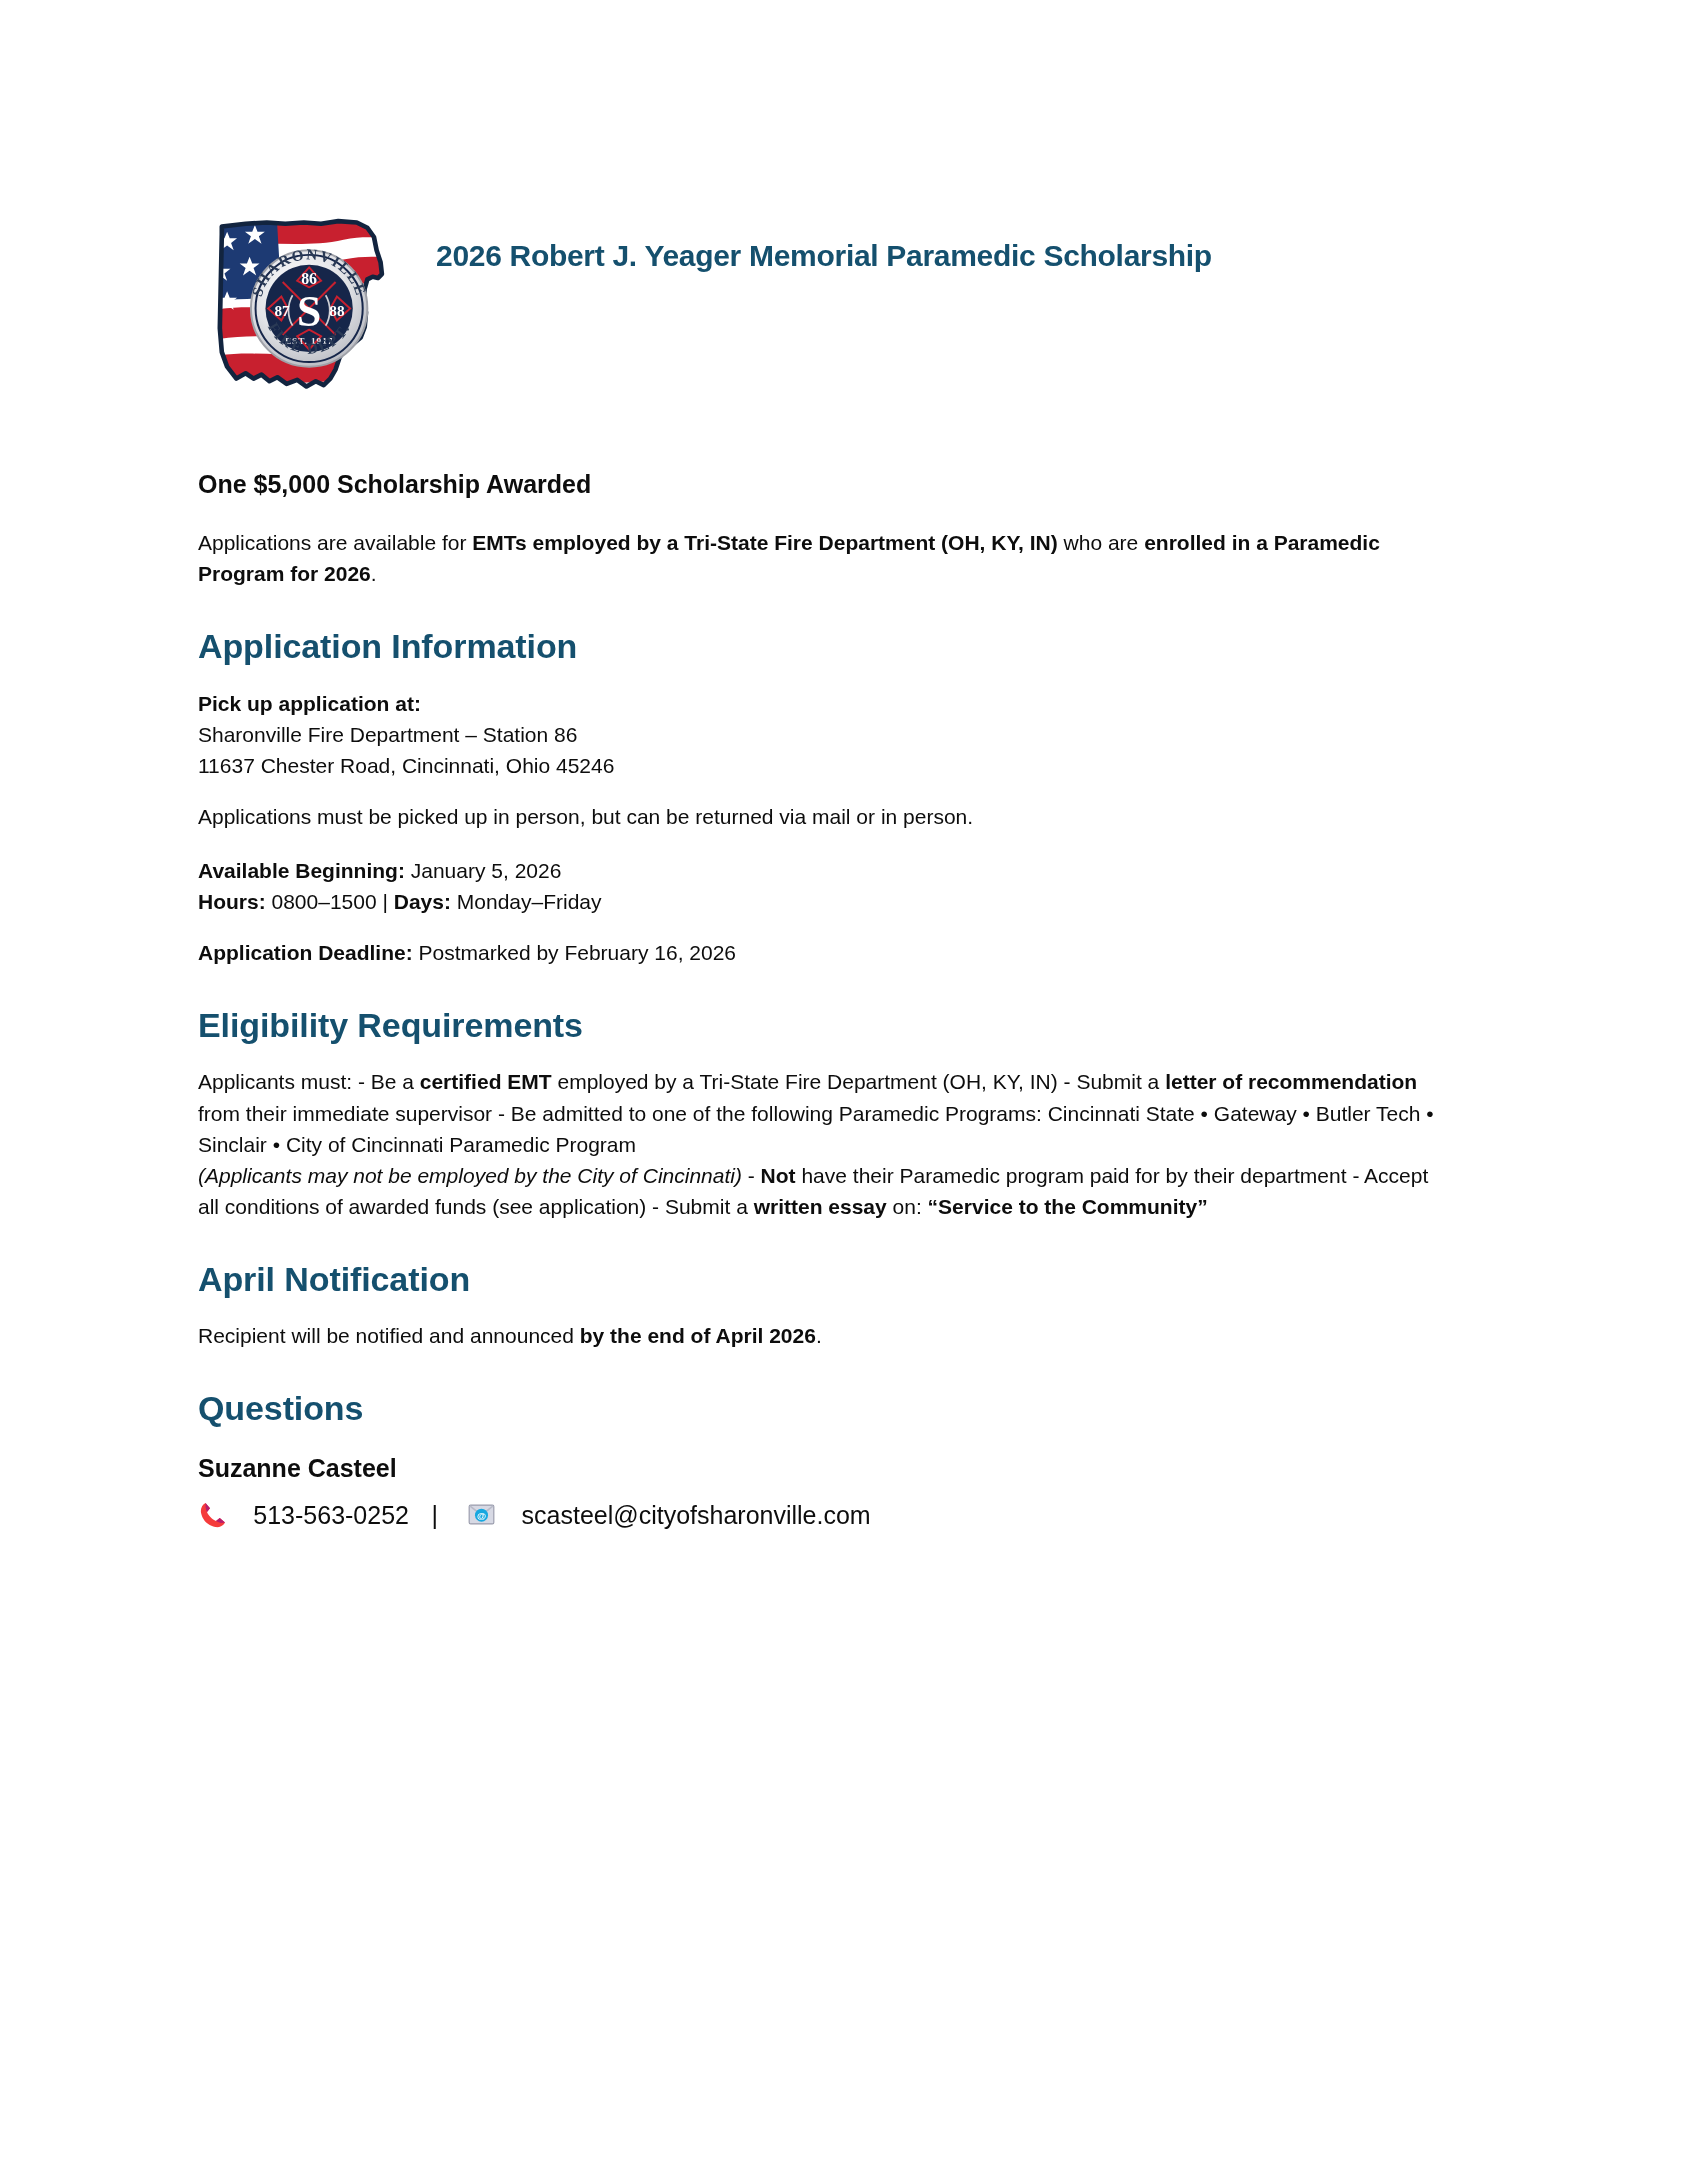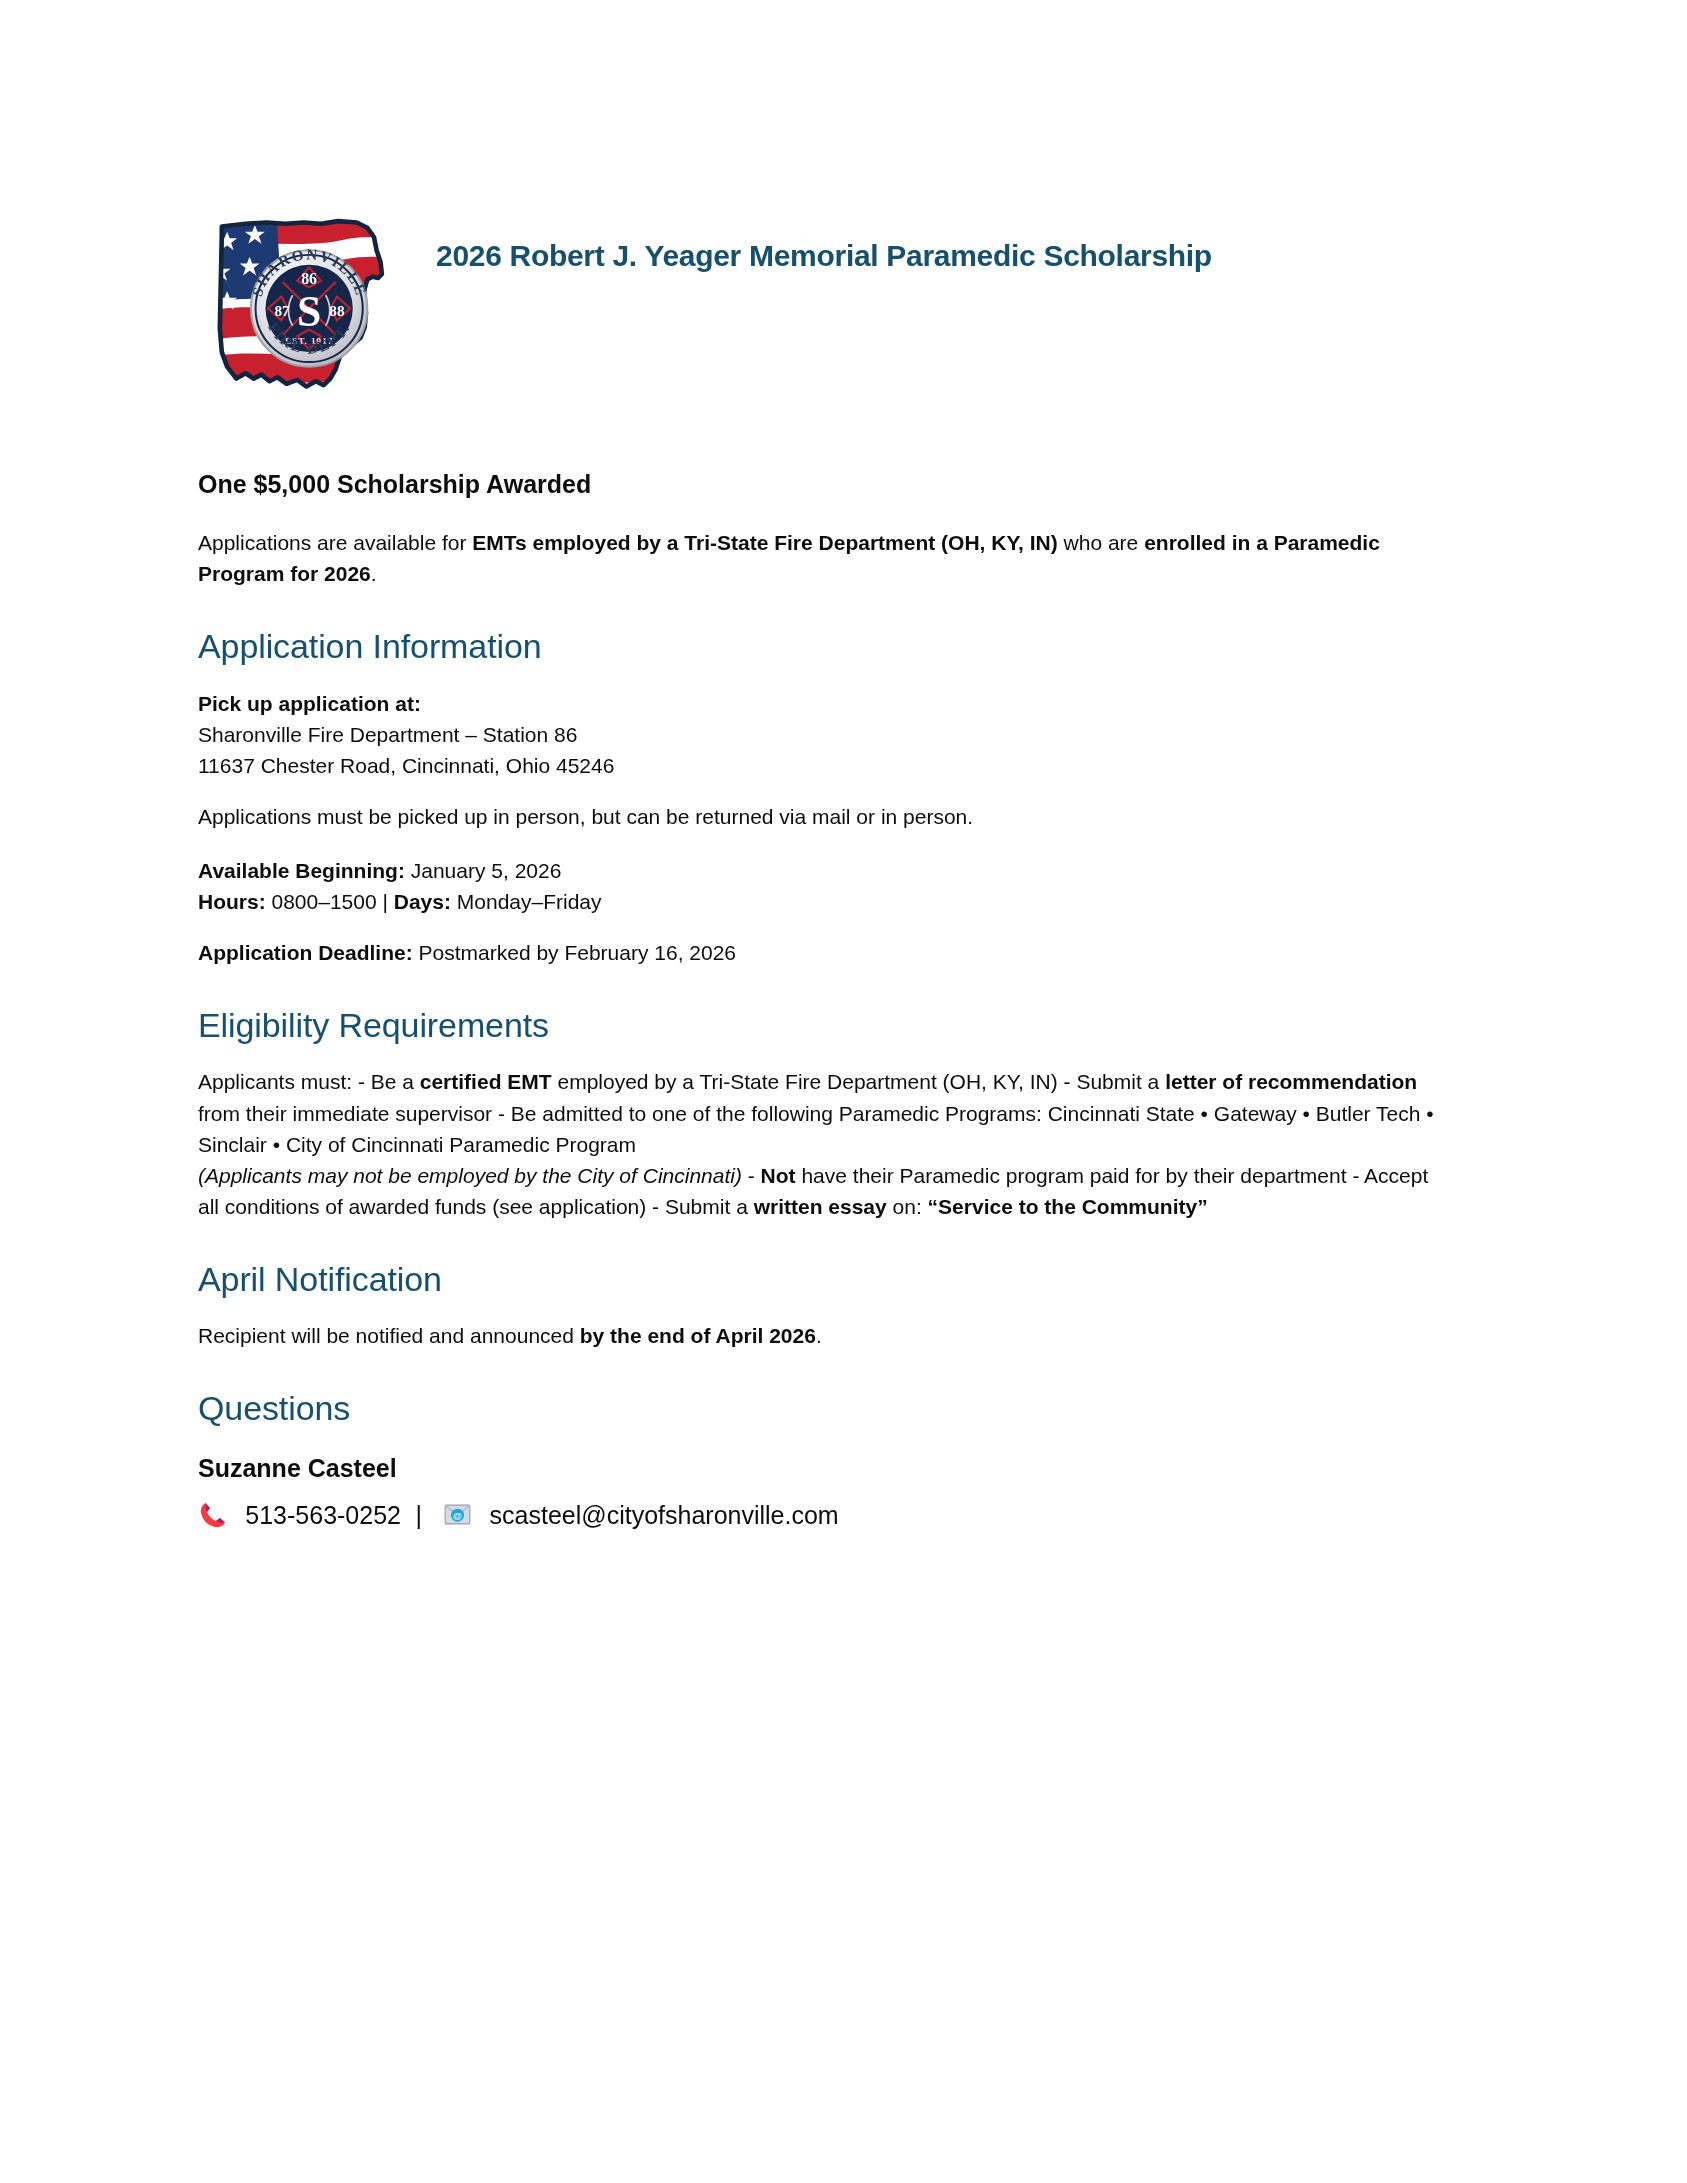--- a/index.html
+++ b/index.html
@@ -54,21 +54,21 @@
     color: #15506e;
     letter-spacing: -0.3px;
     padding-top: 21px;
     max-width: 999px;
   }
 
   
   h2.section {
     font-size: 34px;
     line-height: 1.22;
-    font-weight: 400;
+    font-weight: 700;
     color: #15506e;
     margin: 37px 0 20px 0;
     letter-spacing: -0.1px;
   }
 
   p.body {
     font-size: 21px;
     line-height: 1.48;
     font-weight: 400;
     margin: 0 0 22.5px 0;
@@ -92,21 +92,21 @@
     font-weight: 700;
     margin: 0 0 10.6px 0;
   }
 
   .contact-line {
     font-size: 25px;
     line-height: 1.45;
     margin: 0;
     display: flex;
     align-items: center;
-    gap: 8px;
+    gap: 16px;
   }
 
   .emoji-phone, .emoji-mail {
     display: inline-block;
     vertical-align: middle;
     position: relative;
   }
   .emoji-phone { width: 30px; height: 30px; margin-right: 9.3px; }
   .emoji-mail  { width: 29px; height: 29px; margin: 0 9.3px 0 6.6px; }
   .emoji-phone svg, .emoji-mail svg { display:block; width:100%; height:100%; }

